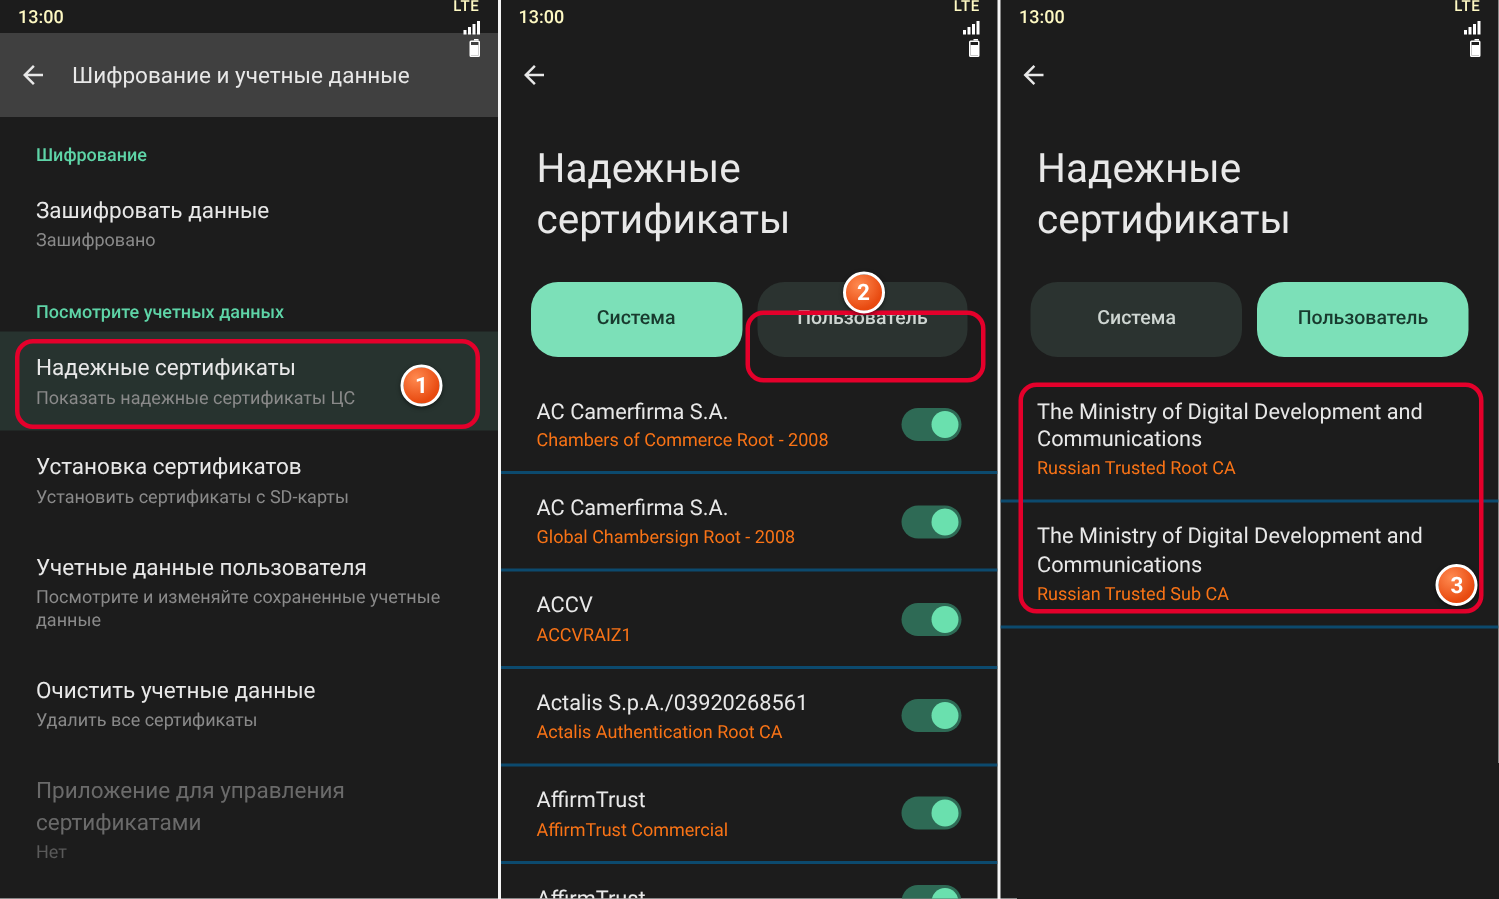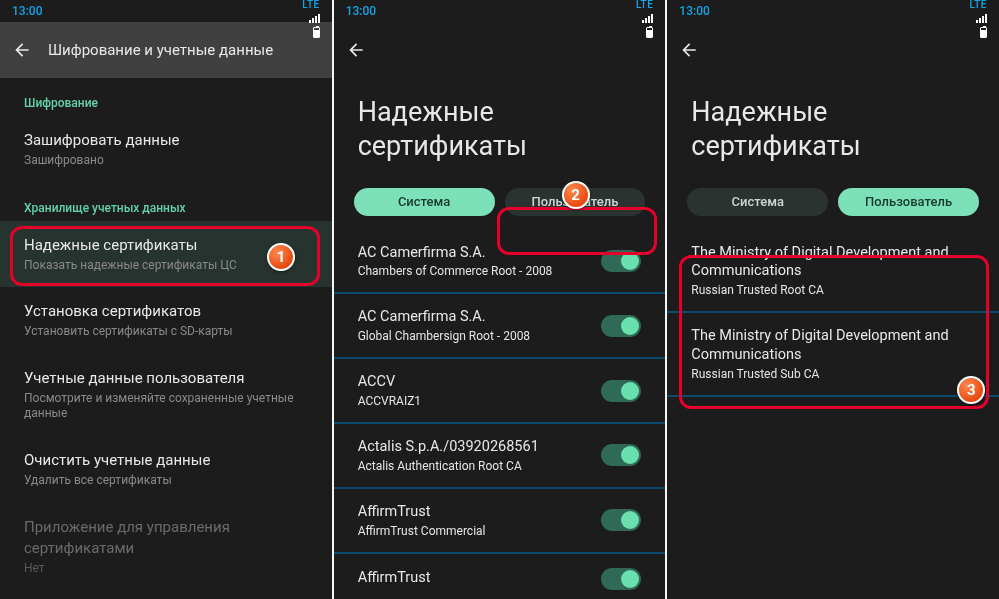--- a/index.html
+++ b/index.html
@@ -17,21 +17,21 @@
     background: #1c1c1c;
     position: relative;
     overflow: hidden;
   }
   .status-bar {
     height: 22px;
     display: flex;
     justify-content: space-between;
     align-items: center;
     padding: 0 12px;
-    color: #0ea5e9;
+    color: #fef9c3;
     font-size: 12px;
     font-weight: 500;
   }
   .status-right { display: flex; align-items: flex-end; gap: 4px; flex-direction: column; }
   .lte { font-size: 10px; letter-spacing: 0.5px; }
   .sigbar { display: inline-flex; align-items: flex-end; gap: 1px; }
   .sigbar span { width: 2px; background: #fff; display: inline-block; }
   .sigbar span:nth-child(1){height:3px}
   .sigbar span:nth-child(2){height:5px}
   .sigbar span:nth-child(3){height:7px}
@@ -76,41 +76,41 @@
     padding: 18px 24px 24px;
   }
 
   .tabs {
     display: flex;
     gap: 10px;
     padding: 0 20px 14px;
   }
   .tab {
     flex: 1;
-    height: 28px;
+    height: 50px;
     border-radius: 18px;
     display: flex;
     align-items: center;
     justify-content: center;
     font-size: 13px;
     font-weight: 500;
   }
   .tab-active { background: #7ce0b8; color: #183a2e; }
   .tab-inactive { background: #2b3330; color: #cfd6d2; }
 
   .cert-row {
     display: flex;
     align-items: center;
     justify-content: space-between;
     padding: 14px 24px;
     border-bottom: 2px solid #0c4a6e;
   }
   .cert-text { flex: 1; padding-right: 10px; }
   .cert-title { color: #e8e8e8; font-size: 14.5px; line-height: 1.3; }
-  .cert-sub { color: #e5e5e5; font-size: 12px; margin-top: 2px; }
+  .cert-sub { color: #f97316; font-size: 12px; margin-top: 2px; }
 
   .switch {
     width: 40px; height: 22px; border-radius: 11px;
     background: #2e6a55; position: relative; flex-shrink: 0;
   }
   .switch::after {
     content:''; position:absolute; width:18px; height:18px; border-radius:50%;
     background:#6ae0ae; top:2px; right:2px;
   }
 
@@ -166,21 +166,21 @@
       </svg>
     <span class="appbar-title">Шифрование и учетные данные</span>
   </div>
 
   <div class="section-label">Шифрование</div>
   <div class="item">
     <div class="item-title">Зашифровать данные</div>
     <div class="item-sub">Зашифровано</div>
   </div>
 
-  <div class="section-label">Хранилище учетных данных</div>
+  <div class="section-label">Посмотрите учетных данных</div>
 
   <div class="item highlighted">
     <div class="item-title">Надежные сертификаты</div>
     <div class="item-sub">Показать надежные сертификаты ЦС</div>
   </div>
   <div class="item">
     <div class="item-title">Установка сертификатов</div>
     <div class="item-sub">Установить сертификаты с SD-карты</div>
   </div>
   <div class="item">

